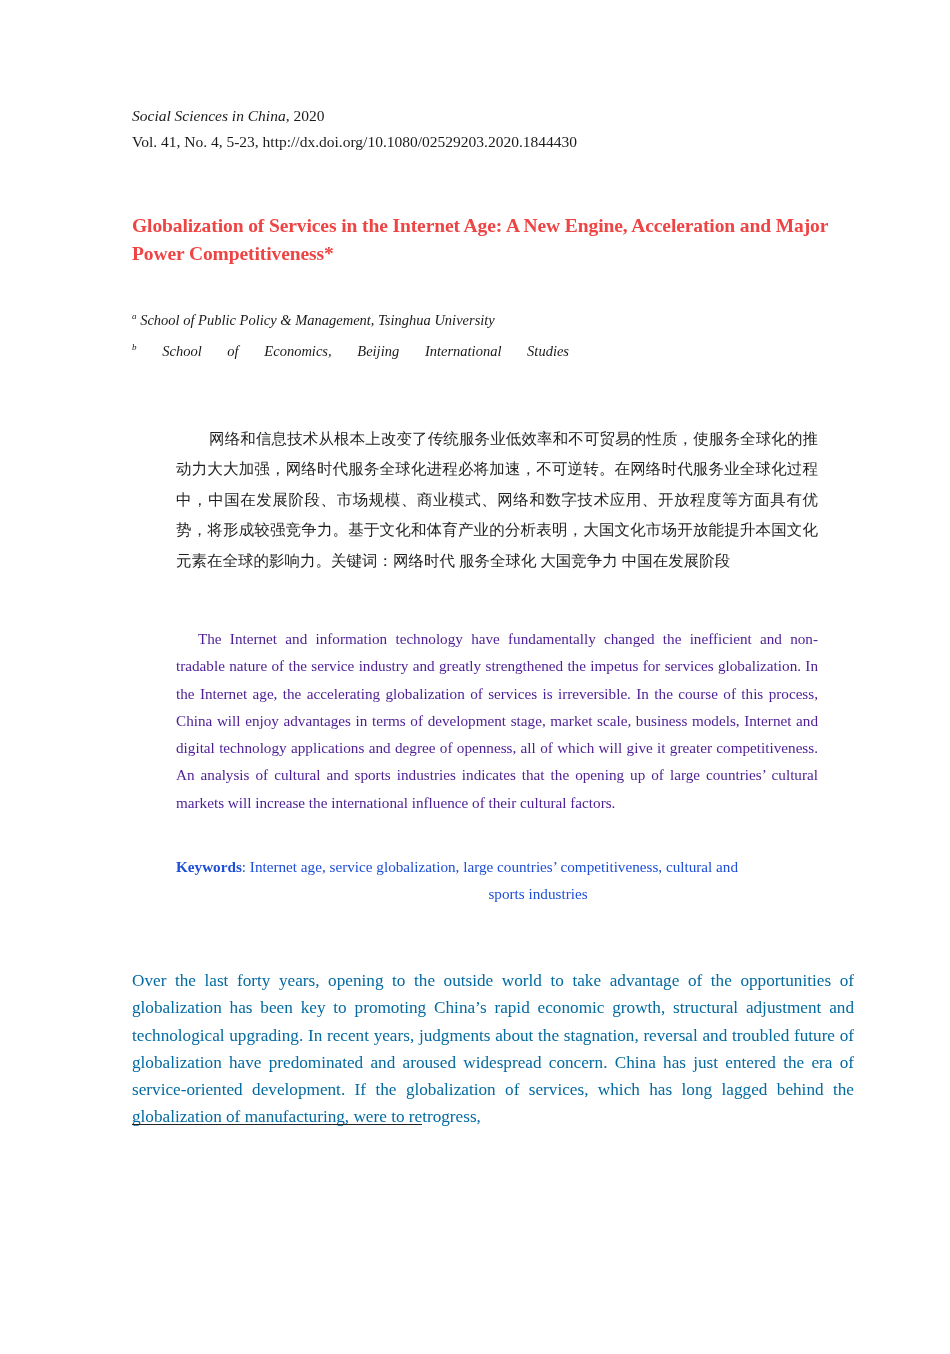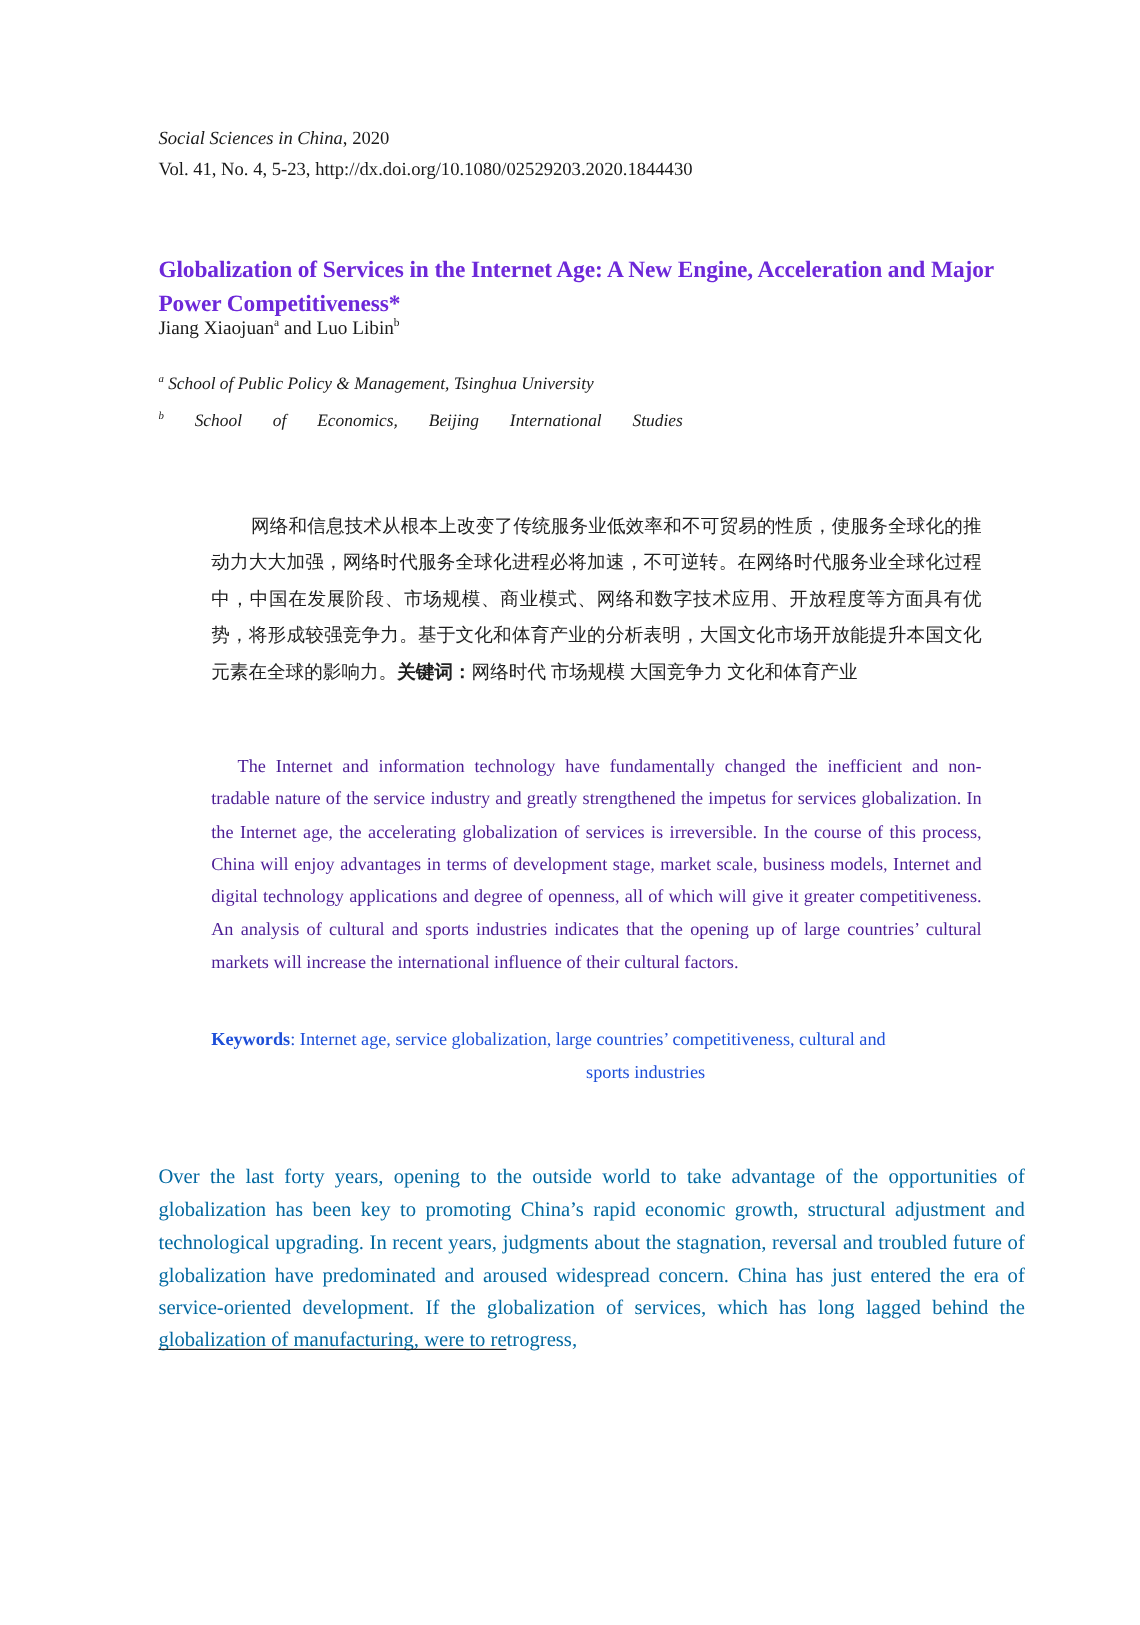--- a/index.html
+++ b/index.html
@@ -43,21 +43,21 @@
   
   .article-title {
     position: absolute;
     left: 132px;
     top: 199px;
     width: 725px;
     font-size: 19.5px;
     font-weight: bold;
     line-height: 28px;
     letter-spacing: -0.1px;
-    color: #6d28d9;
+    color: #ef4444;
   }
 
   
   .authors {
     position: absolute;
     left: 132px;
     top: 262px;
     width: 721px;
     font-size: 16px;
     line-height: 24px;
@@ -114,21 +114,21 @@
     line-height: 30.4px;
     text-align: justify;
     text-justify: inter-ideograph;
     color: #1f1f1f;
   }
   .cn-abstract .indent {
     display: inline-block;
     width: 33px;
   }
   .cn-kw-label {
-    font-weight: bold;
+    font-weight: normal;
   }
 
   
   .en-abstract {
     position: absolute;
     left: 176px;
     top: 625px;
     width: 642px;
     font-size: 15.2px;
     line-height: 27.3px;
@@ -190,30 +190,29 @@
 
 <div class="page">
 
   <div class="journal-header">
     <div class="journal-line"><span class="journal-title-italic">Social Sciences in China</span>, <span>2020</span></div>
     <div class="journal-line">Vol. 41, No. 4, 5-23, http://dx.doi.org/10.1080/02529203.2020.1844430</div>
   </div>
 
   <h1 class="article-title">Globalization of Services in the Internet Age: A New Engine, Acceleration and Major Power Competitiveness*</h1>
 
-  <div class="authors"><span>Jiang Xiaojuan</span><sup>a</sup><span> and Luo Libin</span><sup>b</sup></div>
 
   <div class="affiliations">
     <div class="affil"><sup>a</sup> <span>School of Public Policy &amp; Management, Tsinghua University</span></div>
     <div class="affil affil-b">
         <span class="affil-b-line1"><sup>b</sup> <span>School of Economics, Beijing International Studies</span></span>
       </div>
   </div>
 
-  <div class="cn-abstract"><span class="indent"></span><span>网络和信息技术从根本上改变了传统服务业低效率和不可贸易的性质，使服务全球化的推动力大大加强，网络时代服务全球化进程必将加速，不可逆转。在网络时代服务业全球化过程中，中国在发展阶段、市场规模、商业模式、网络和数字技术应用、开放程度等方面具有优势，将形成较强竞争力。基于文化和体育产业的分析表明，大国文化市场开放能提升本国文化元素在全球的影响力。</span><span class="cn-kw-label">关键词：</span><span>网络时代  市场规模  大国竞争力  文化和体育产业</span></div>
+  <div class="cn-abstract"><span class="indent"></span><span>网络和信息技术从根本上改变了传统服务业低效率和不可贸易的性质，使服务全球化的推动力大大加强，网络时代服务全球化进程必将加速，不可逆转。在网络时代服务业全球化过程中，中国在发展阶段、市场规模、商业模式、网络和数字技术应用、开放程度等方面具有优势，将形成较强竞争力。基于文化和体育产业的分析表明，大国文化市场开放能提升本国文化元素在全球的影响力。</span><span class="cn-kw-label">关键词：</span><span>网络时代  服务全球化  大国竞争力  中国在发展阶段</span></div>
 
   <div class="en-abstract"><span class="indent"></span><span>The Internet and information technology have fundamentally changed the inefficient and non-tradable nature of the service industry and greatly strengthened the impetus for services globalization. In the Internet age, the accelerating globalization of services is irreversible. In the course of this process, China will enjoy advantages in terms of development stage, market scale, business models, Internet and digital technology applications and degree of openness, all of which will give it greater competitiveness. An analysis of cultural and sports industries indicates that the opening up of large countries’ cultural markets will increase the international influence of their cultural factors.</span></div>
 
   <div class="keywords"><span class="keywords-label">Keywords</span><span>: </span><span>Internet age, service globalization, large countries’ competitiveness, cultural and</span><span class="keywords-second">sports industries</span></div>
 
   <div class="body-text">Over the last forty years, opening to the outside world to take advantage of the opportunities of globalization has been key to promoting China’s rapid economic growth, structural adjustment and technological upgrading. In recent years, judgments about the stagnation, reversal and troubled future of globalization have predominated and aroused widespread concern. China has just entered the era of service-oriented development. If the globalization of services, which has long lagged behind the globalization of manufacturing, were to retrogress,</div>
 
   <div class="footnote-rule"></div>
 
 </div>

